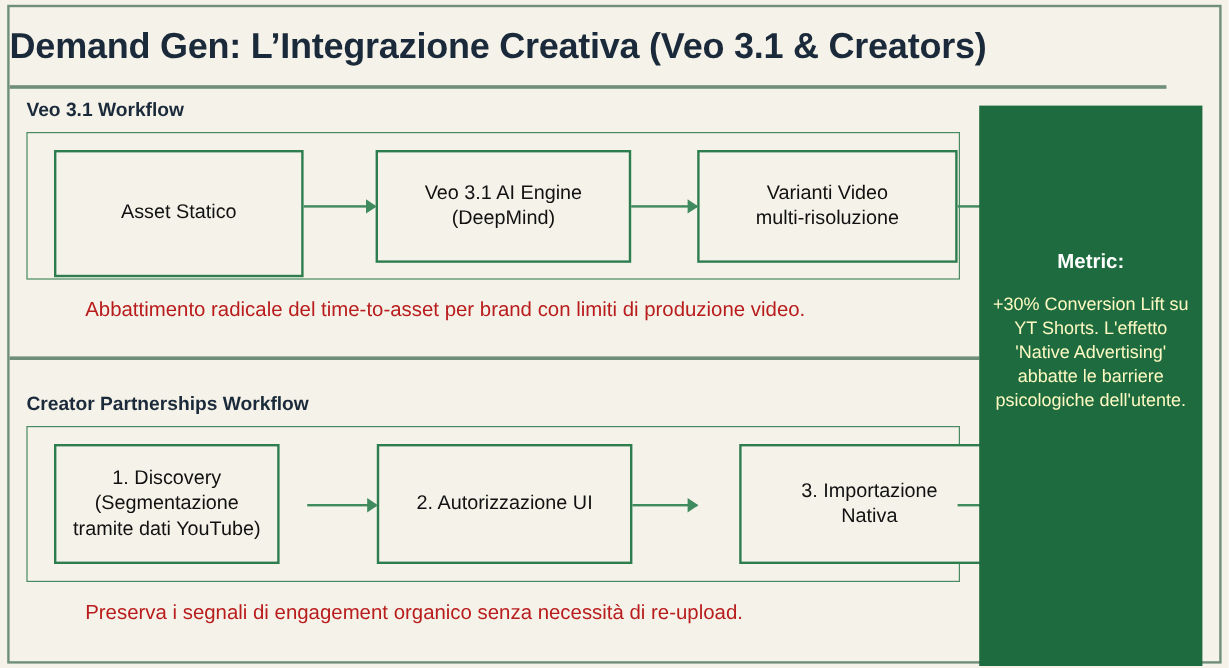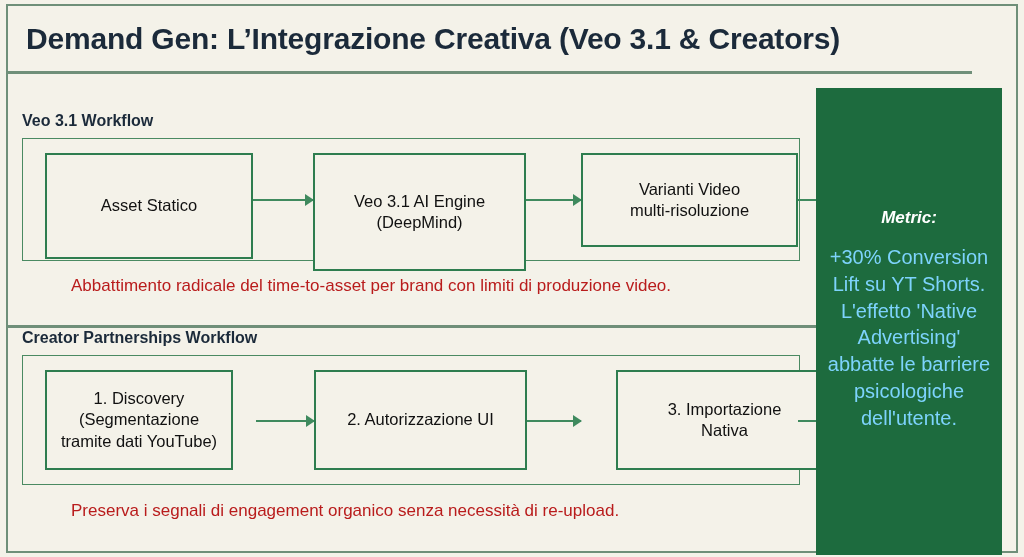--- a/index.html
+++ b/index.html
@@ -36,21 +36,20 @@
   .title-bar {
     position: absolute;
     left: 8px;
     top: 6px;
     width: 964px;
     height: 68px;
     box-sizing: border-box;
     border-bottom: 3px solid #6f8f79;
     display: flex;
     align-items: center;
-    padding-left: 18px;
   }
   .title-text {
     font-size: 30px;
     font-weight: bold;
     color: #1b2a3a;
     letter-spacing: -0.2px;
     white-space: nowrap;
   }
 
   
@@ -68,39 +67,38 @@
     align-items: center;
     justify-content: flex-start;
     padding: 0 8px;
   }
   .metric-title {
     margin-top: 120px;
     color: #ffffff;
     font-size: 17px;
     font-weight: bold;
     text-align: left;
-    font-style: italic;
   }
   .metric-body {
     margin-top: 16px;
-    color: #7dd3fc;
-    font-size: 20px;
+    color: #fef9c3;
+    font-size: 15px;
     line-height: 1.34;
     text-align: center;
     width: 170px;
   }
 
   
   .section {
     position: absolute;
     left: 8px;
     width: 808px;
     box-sizing: border-box;
   }
-  .section-1 { top: 96px; height: 232px; border-bottom: 3px solid #6f8f79; padding-left: 16px; }
+  .section-1 { top: 68px; height: 232px; border-bottom: 3px solid #6f8f79; padding-left: 16px; }
   .section-2 { top: 313px; height: 240px; }
 
   .section-heading {
     position: absolute;
     left: 14px;
     font-size: 16px;
     font-weight: bold;
     color: #1b2a3a;
     white-space: nowrap;
   }
@@ -137,21 +135,21 @@
     justify-content: center;
     text-align: center;
     color: #111111;
     font-size: 16.5px;
     line-height: 1.28;
     padding: 4px 6px;
   }
 
   
   .n1-a { left: 22px;  top: 14px; width: 208px; height: 106px; }
-  .n1-b { left: 290px; top: 14px; width: 213px; height: 118px; }
+  .n1-b { left: 290px; top: 14px; width: 213px; height: 94px; }
   .n1-c { left: 558px; top: 14px; width: 217px; height: 94px; }
 
   
   .n2-a { left: 22px;  top: 14px; width: 188px; height: 100px; }
   .n2-b { left: 291px; top: 14px; width: 213px; height: 100px; }
   .n2-c { left: 558px; top: 14px; width: 217px; height: 100px; margin-left: 35px; }
 
   
   .conn {
     position: absolute;

